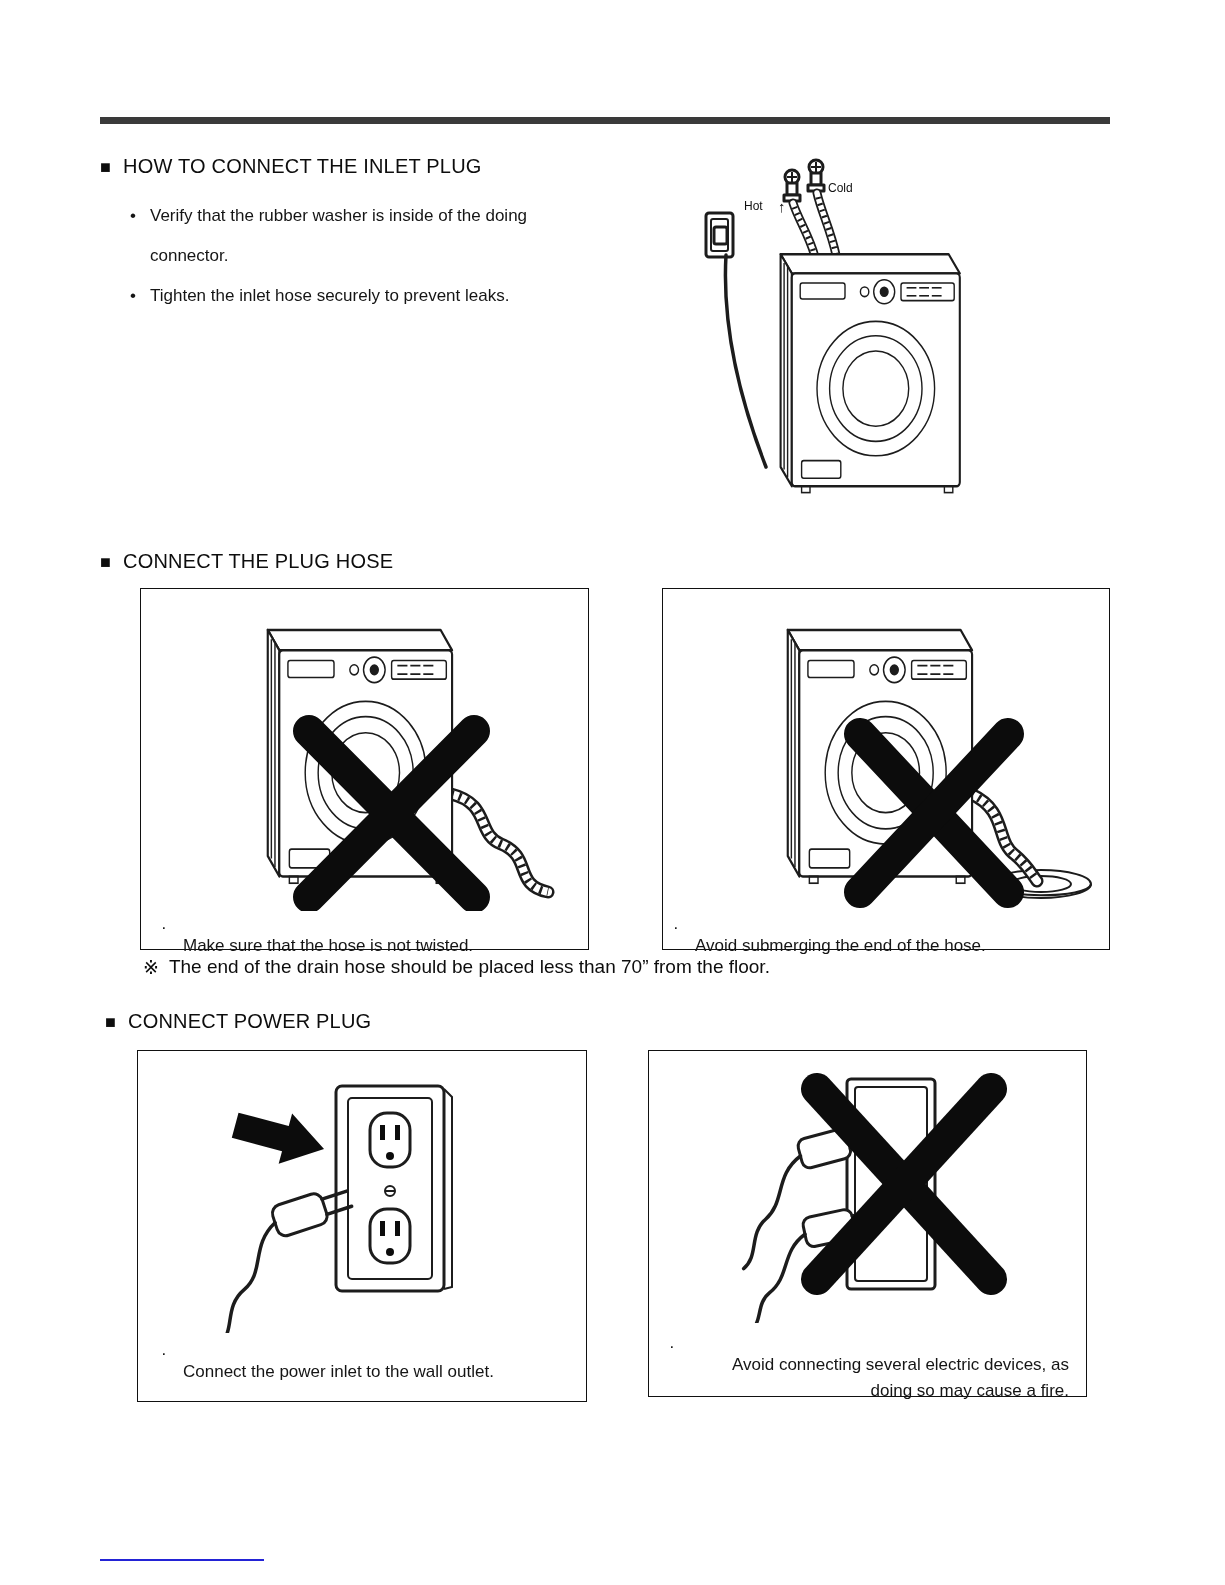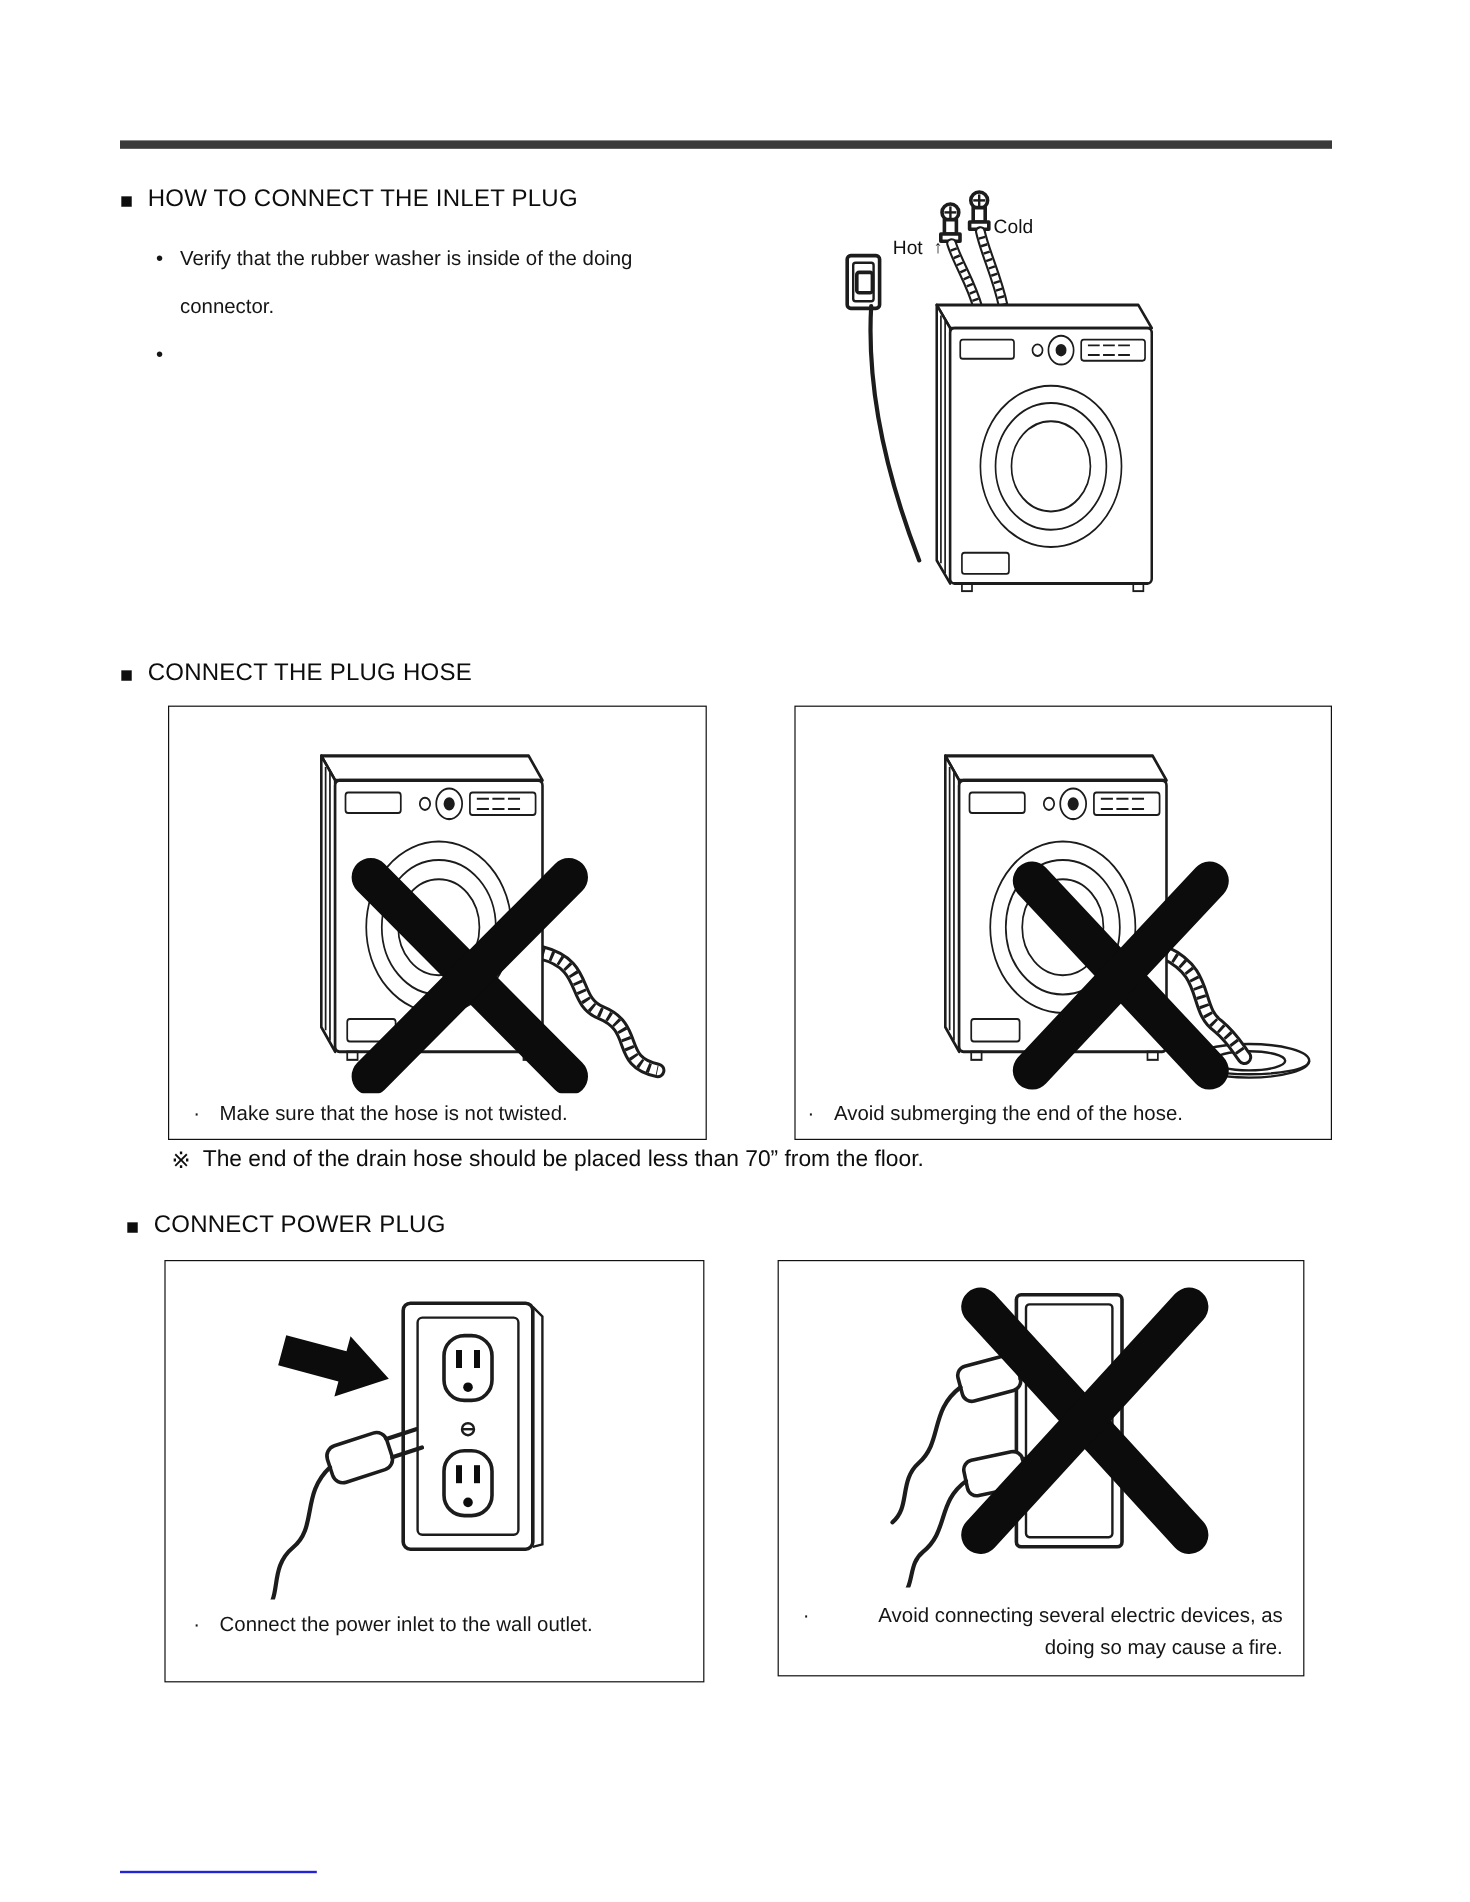--- a/index.html
+++ b/index.html
@@ -12,27 +12,27 @@
   .section-heading .marker{font-size:18px;margin-right:12px;line-height:1;}
 
   .bullets{position:absolute;left:130px;top:196px;}
   .bullet-row{display:flex;font-size:17px;line-height:40px;color:#151515;}
   .bullet-row .bmark{width:20px;flex:0 0 20px;}
   .bullet-row .btext.b1{max-width:380px;}
   .bullet-row .btext.b2{white-space:nowrap;}
 
   .figure{position:absolute;}
   .figure svg{position:absolute;left:0;top:0;}
-  .fig-label{position:absolute;font-size:16px;color:#111;white-space:nowrap;}
+  .fig-label{position:absolute;font-size:12px;color:#111;white-space:nowrap;}
   .fig-arrow{position:absolute;font-size:15px;font-weight:bold;color:#111;line-height:1;}
 
   .illus-box{position:absolute;border:1.6px solid #111;background:#fff;}
   .caption{position:absolute;display:flex;font-size:17px;color:#151515;line-height:26px;}
   .caption .dot{width:22px;flex:0 0 22px;text-align:left;}
-  .caption .ctext{white-space:nowrap;}
+  .caption .ctext{white-space:nowrap;margin-top:18px;}
   .caption .ctext.wrap{white-space:normal;max-width:378px;text-align:right;}
 
   .note-row{position:absolute;left:143px;top:956px;display:flex;font-size:19px;color:#0d0d0d;white-space:nowrap;}
   .note-row .nmark{margin-right:10px;}
 
   .footer-link-line{position:absolute;left:100px;top:1559px;width:164px;height:2px;background:#2323d6;}
 
   
   .la{fill:#fff;stroke:#1c1c1c;stroke-width:3;stroke-linejoin:round;}
   .thin{fill:none;stroke:#1c1c1c;stroke-width:2;}
@@ -91,20 +91,21 @@
     <span>HOW TO CONNECT THE INLET PLUG</span>
   </div>
 
   <div class="bullets">
     <div class="bullet-row">
       <span class="bmark">•</span>
       <span class="btext b1">Verify that the rubber washer is inside of the doing connector.</span>
     </div>
     <div class="bullet-row">
       <span class="bmark">•</span>
+      <span class="btext b2">Tighten the inlet hose securely to prevent leaks.</span>
     </div>
   </div>
 
   <div class="figure" style="left:700px;top:155px;width:310px;height:360px;">
     <svg width="310" height="360" viewBox="0 0 310 360">
 
       <g>
         <rect class="la" x="6" y="58" width="27" height="44" rx="3"></rect>
         <rect class="thin" x="11" y="64" width="17" height="32" rx="2"></rect>
         <rect class="la" x="14" y="72" width="13" height="17" rx="2"></rect>

